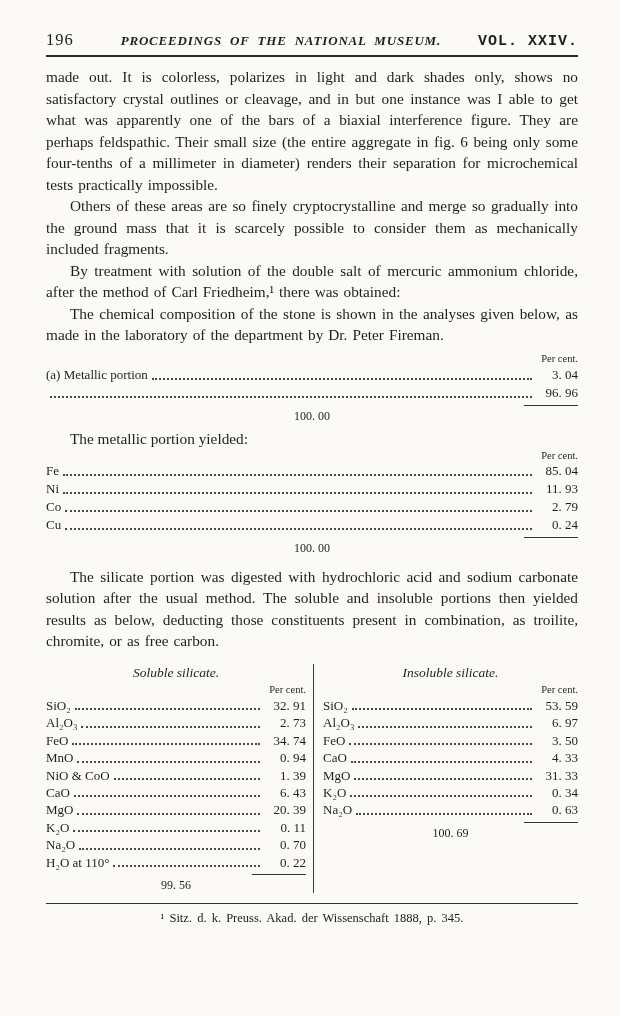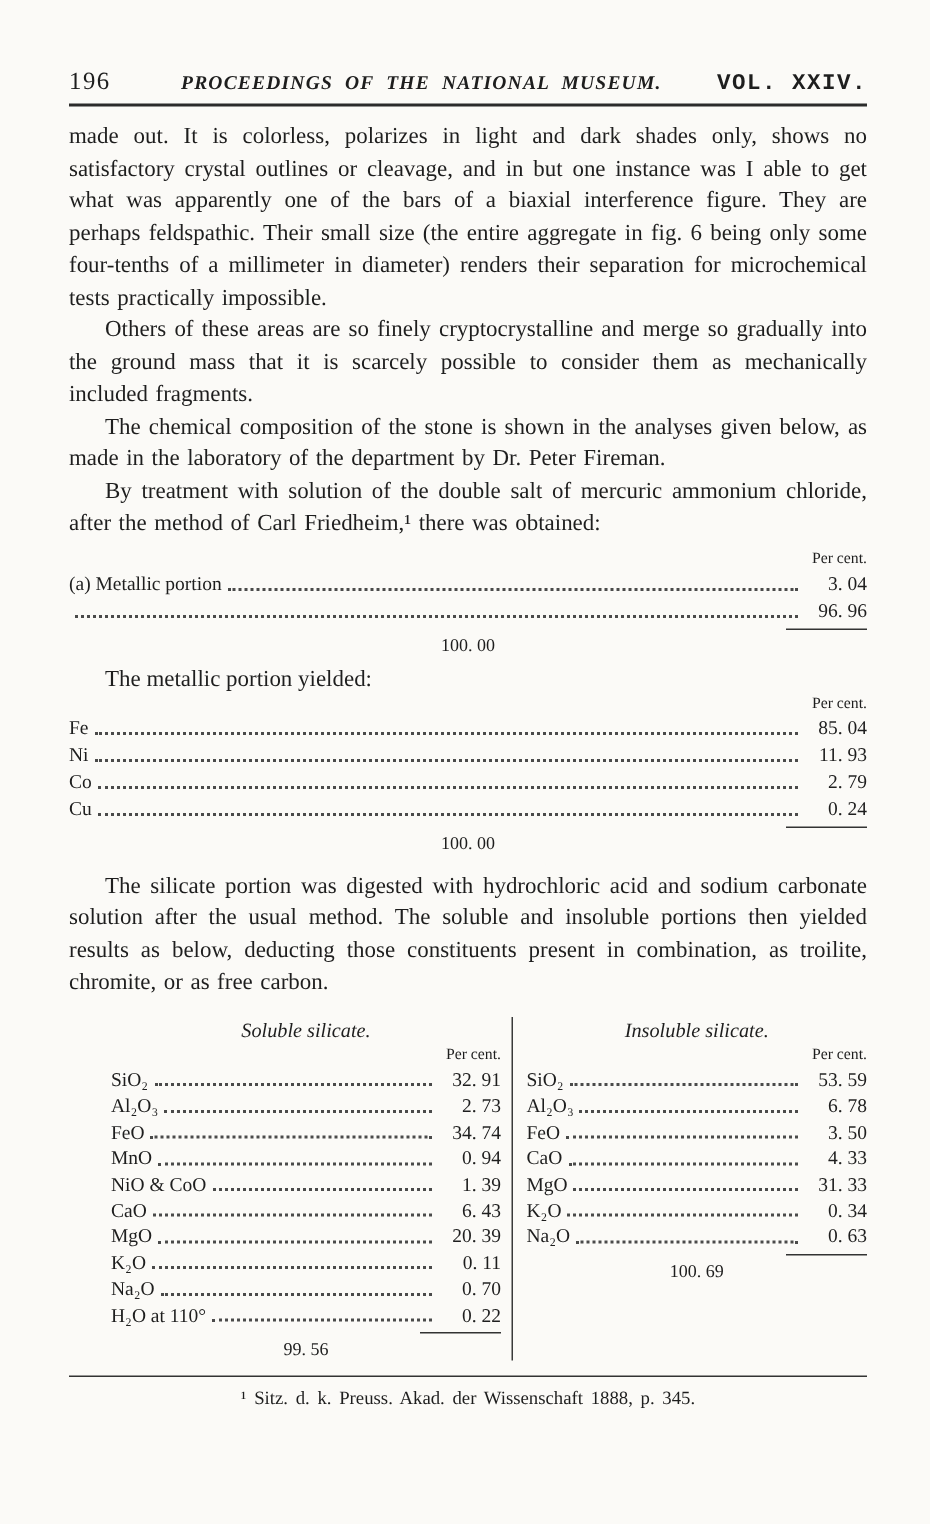--- a/index.html
+++ b/index.html
@@ -5,21 +5,21 @@
   html,body{margin:0;padding:0;}
   body{
     width:620px;height:1016px;
     background:#fbfaf7;
     color:#1e1e1e;
     font-family:"Liberation Serif","DejaVu Serif",serif;
     -webkit-font-smoothing:antialiased;
   }
   .page{
     width:620px;height:1016px;box-sizing:border-box;
-    padding:44px 42px 0 46px;
+    padding:30px 42px 0 46px;
     overflow:hidden;
   }
   
   .runhead{
     display:flex;align-items:baseline;justify-content:space-between;
   }
   .pagenum{font-size:16.5px;letter-spacing:1px;}
   .headtitle{
     font-size:13px;font-style:italic;font-weight:bold;
     letter-spacing:.8px;word-spacing:4px;
@@ -49,21 +49,21 @@
 
   .tbl1{margin-top:6px;}
   .tbl1 .unit{margin-bottom:1px;}
 
   .yield-head{
     font-size:15.3px;line-height:21px;text-indent:24px;margin-top:4px;
   }
   .tbl2{margin-top:0;}
 
   
-  .silicates{display:flex;margin-top:12px;align-items:stretch;margin-left:28px;}
+  .silicates{display:flex;margin-top:12px;align-items:stretch;}
   .sil-col{font-size:13px;line-height:17.4px;}
   .sil-left{width:268px;box-sizing:border-box;padding-right:7px;border-right:1px solid #3a3a3a;}
   .sil-right{flex:1;padding-left:9px;}
   .sil-title{font-style:italic;text-align:center;font-size:13.5px;margin-bottom:2px;}
   .sil-col .unit{margin-bottom:1px;}
 
   
   .footrule{border-top:1.5px solid #333;margin-top:10px;}
   .footnote{font-size:12.5px;text-align:center;margin-top:7px;word-spacing:2px;}
 </style>
@@ -74,22 +74,22 @@
 
   <div class="runhead">
     <span class="pagenum">196</span>
     <span class="headtitle">PROCEEDINGS OF THE NATIONAL MUSEUM.</span>
     <span class="vol">VOL. XXIV.</span>
   </div>
   <div class="headrule"></div>
 
   <p class="para first">made out.  It is colorless, polarizes in light and dark shades only, shows no satisfactory crystal outlines or cleavage, and in but one instance was I able to get what was apparently one of the bars of a biaxial interference figure.  They are perhaps feldspathic.  Their small size (the entire aggregate in fig. 6 being only some four-tenths of a millimeter in diameter) renders their separation for microchemical tests practically impossible.</p>
   <p class="para ind">Others of these areas are so finely cryptocrystalline and merge so gradually into the ground mass that it is scarcely possible to consider them as mechanically included fragments.</p>
+  <p class="para ind">By treatment with solution of the double salt of mercuric ammonium chloride, after the method of Carl Friedheim,¹ there was obtained:</p>
   <p class="para ind">The chemical composition of the stone is shown in the analyses given below, as made in the laboratory of the department by Dr. Peter Fireman.</p>
-  <p class="para ind">By treatment with solution of the double salt of mercuric ammonium chloride, after the method of Carl Friedheim,¹ there was obtained:</p>
 
   <div class="anal tbl1">
     <div class="unit">Per cent.</div>
     <div class="trow">
       <span class="tlabel">(a)  Metallic portion</span>
       <span class="leader"></span>
       <span class="tvalue">3. 04</span>
     </div>
     <div class="trow">
       <span class="leader"></span>
@@ -191,21 +191,21 @@
       <div class="sil-title">Insoluble silicate.</div>
       <div class="unit">Per cent.</div>
       <div class="trow">
         <span class="tlabel">SiO₂</span>
         <span class="leader"></span>
         <span class="tvalue">53. 59</span>
       </div>
       <div class="trow">
         <span class="tlabel">Al₂O₃</span>
         <span class="leader"></span>
-        <span class="tvalue">6. 78</span>
+        <span class="tvalue">6. 97</span>
       </div>
       <div class="trow">
         <span class="tlabel">FeO</span>
         <span class="leader"></span>
         <span class="tvalue">3. 50</span>
       </div>
       <div class="trow">
         <span class="tlabel">CaO</span>
         <span class="leader"></span>
         <span class="tvalue">4. 33</span>

